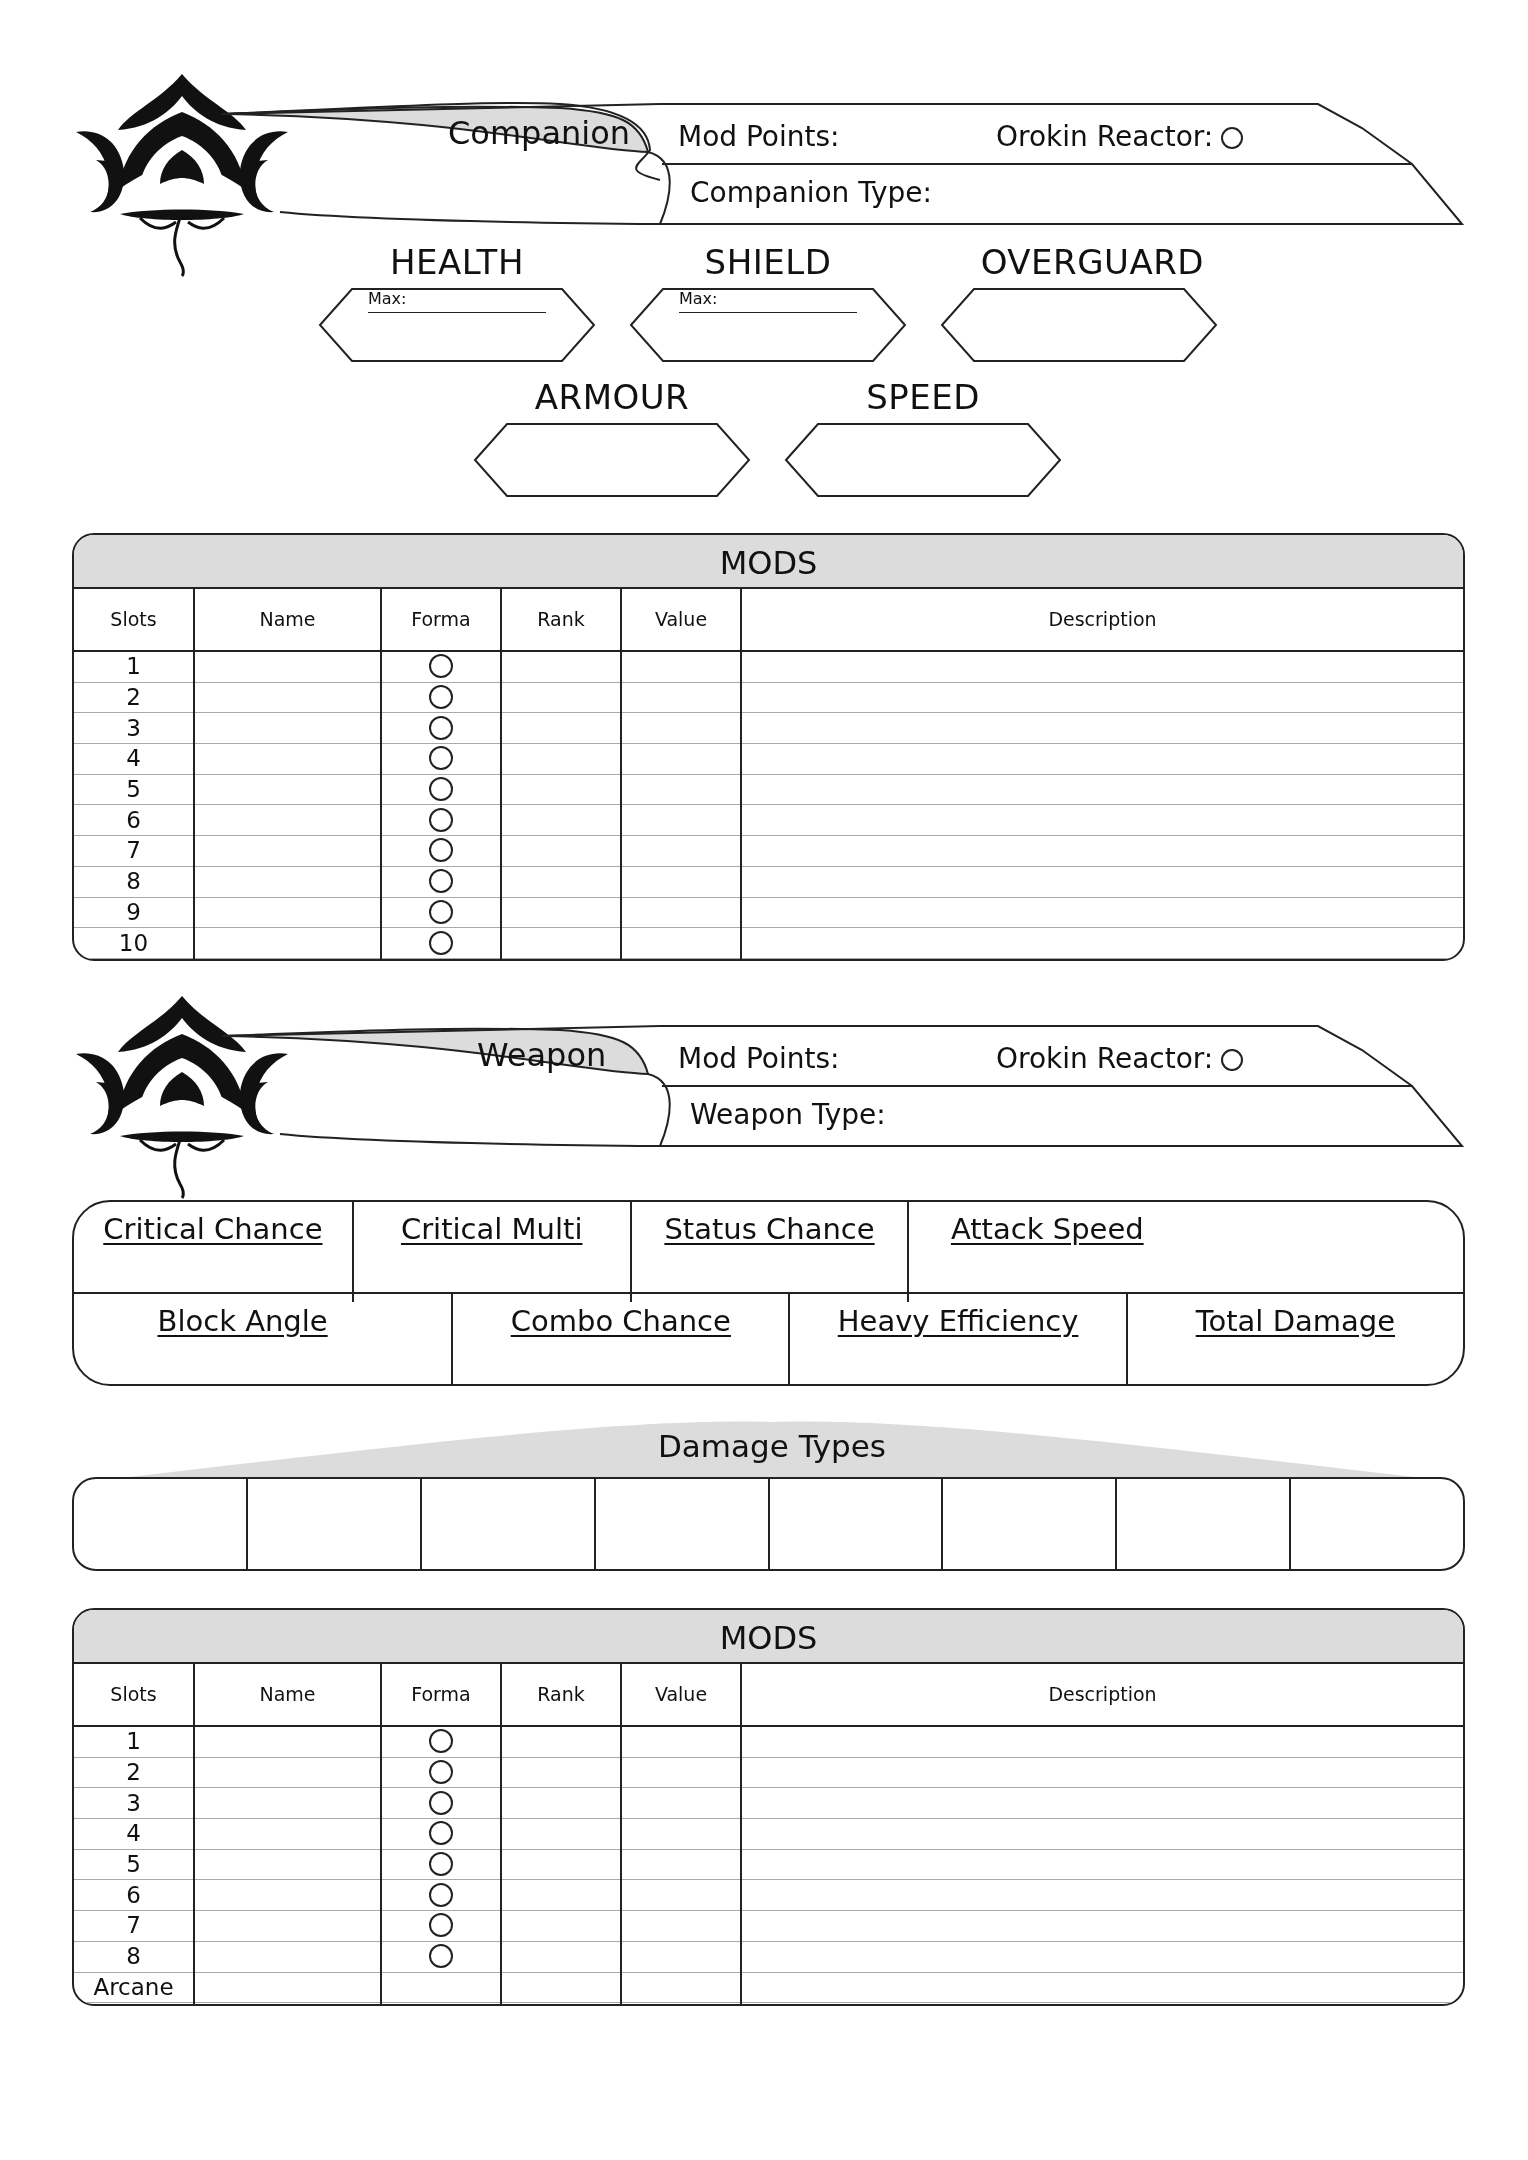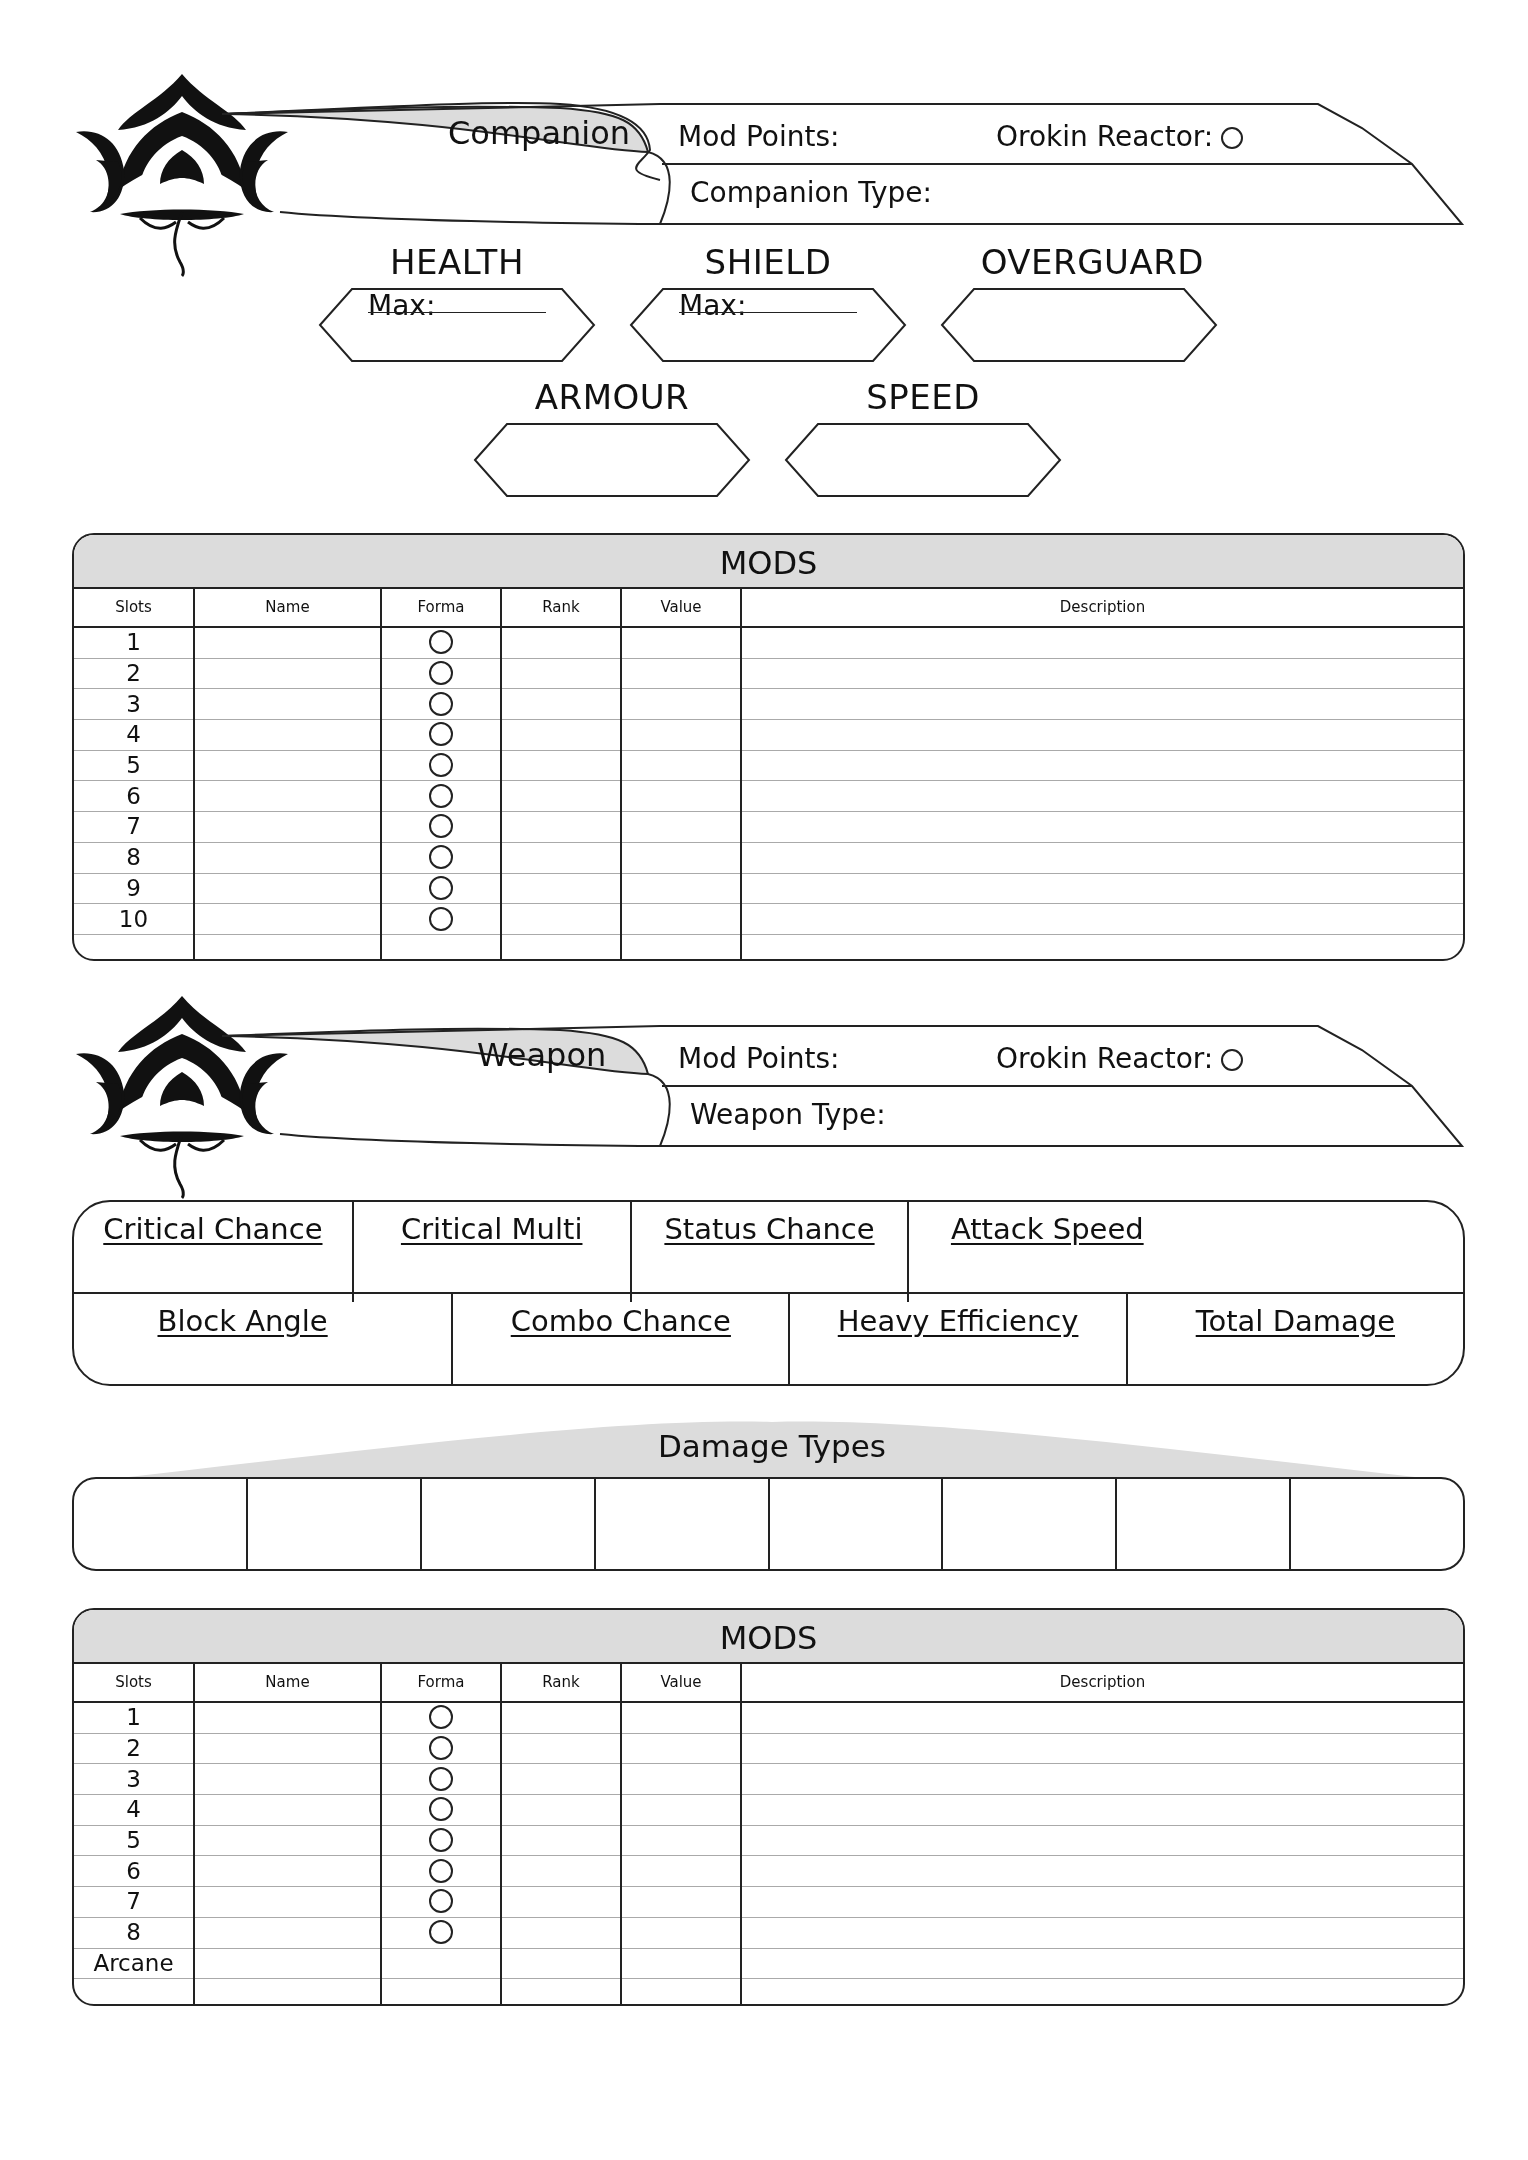--- a/index.html
+++ b/index.html
@@ -3,29 +3,29 @@
 <meta charset="utf-8">
 <style>
   html, body { margin:0; padding:0; background:#ffffff; }
   body { width:1528px; height:2160px; position:relative; overflow:hidden;
          font-family:"DejaVu Sans", sans-serif; color:#111; }
   .abs { position:absolute; }
   svg.overlay { position:absolute; left:0; top:0; }
   .hdr-text { position:absolute; font-size:28px; color:#111; white-space:nowrap; }
   .hdr-tab { position:absolute; font-size:32px; color:#111; white-space:nowrap; }
   .stat-title { position:absolute; font-size:34px; letter-spacing:0.5px; text-align:center; white-space:nowrap; }
-  .hex-max { position:absolute; font-size:28px; }
+  .hex-max { position:absolute; font-size:16px; }
   .hex-line { position:absolute; border-bottom:1.5px solid #222; height:0; }
 
   .mods-panel { position:absolute; left:72px; width:1389px; border:2px solid #222;
                 border-radius:22px; overflow:hidden; background:#fff; }
   .mods-title { height:52px; background:#dcdcdc; border-bottom:2px solid #222;
                 text-align:center; font-size:32px; line-height:56px; }
   .mods-table { width:100%; border-collapse:collapse; table-layout:fixed; }
-  .mods-table th { font-weight:normal; font-size:15px; height:29px; padding:4px;
+  .mods-table th { font-weight:normal; font-size:19px; height:29px; padding:16px;
                    border-left:2px solid #222; border-bottom:2px solid #222; line-height:29px; }
   .mods-table td { height:29.7px; padding:0; border-left:2px solid #222;
                    border-bottom:1px solid #aaa; font-size:23px; text-align:center; line-height:29px; }
   .mods-table th:first-child, .mods-table td:first-child { border-left:none; }
   .mods-table tr:last-child td { border-bottom:none; }
   .circle { display:inline-block; width:20px; height:20px; border:2px solid #222;
             border-radius:50%; vertical-align:middle; margin-top:-3px; }
 
   .stats-panel { position:absolute; left:72px; top:1200px; width:1389px; height:182px;
                  border:2px solid #222; border-radius:38px; overflow:hidden; }

